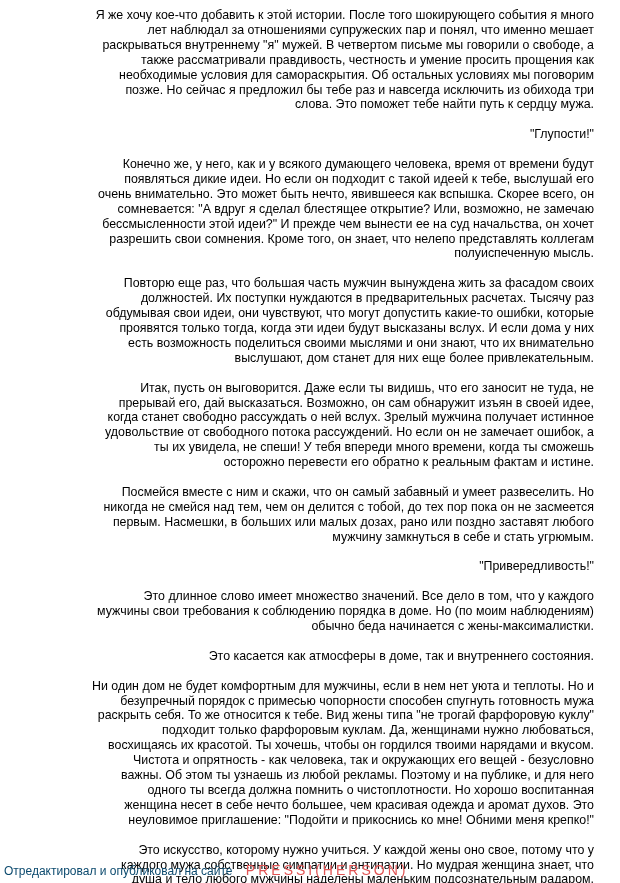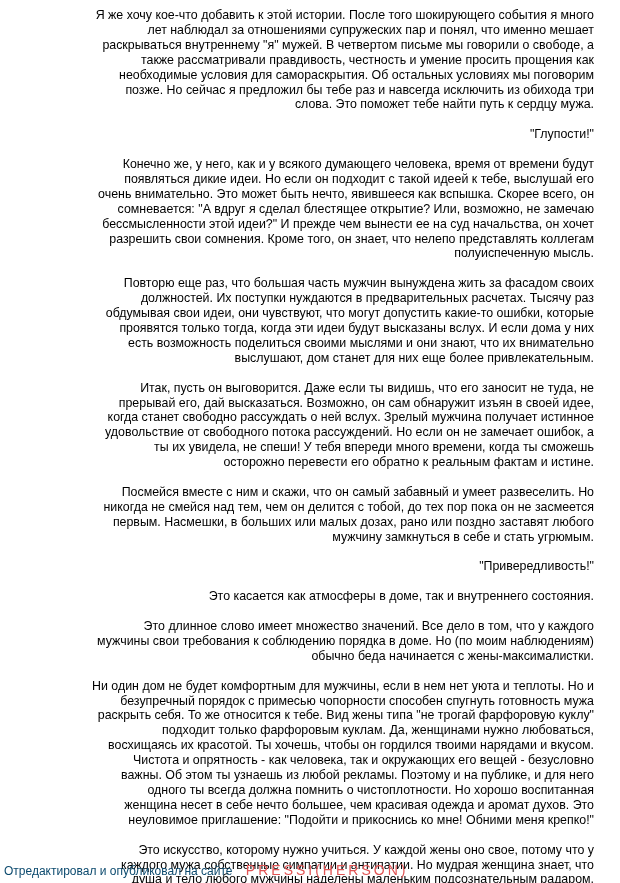--- a/index.html
+++ b/index.html
@@ -48,22 +48,22 @@
 
 <div class="page">
   <main class="text-block">
     <p>Я же хочу кое-что добавить к этой истории. После того шокирующего события я много лет наблюдал за отношениями супружеских пар и понял, что именно мешает раскрываться внутреннему "я" мужей. В четвертом письме мы говорили о свободе, а также рассматривали правдивость, честность и умение просить прощения как необходимые условия для самораскрытия. Об остальных условиях мы поговорим позже. Но сейчас я предложил бы тебе раз и навсегда исключить из обихода три слова. Это поможет тебе найти путь к сердцу мужа.</p>
     <p> "Глупости!"</p>
     <p>Конечно же, у него, как и у всякого думающего человека, время от времени будут появляться дикие идеи. Но если он подходит с такой идеей к тебе, выслушай его очень внимательно. Это может быть нечто, явившееся как вспышка. Скорее всего, он сомневается: "А вдруг я сделал блестящее открытие? Или, возможно, не замечаю бессмысленности этой идеи?" И прежде чем вынести ее на суд начальства, он хочет разрешить свои сомнения. Кроме того, он знает, что нелепо представлять коллегам полуиспеченную мысль.</p>
     <p>Повторю еще раз, что большая часть мужчин вынуждена жить за фасадом своих должностей. Их поступки нуждаются в предварительных расчетах. Тысячу раз обдумывая свои идеи, они чувствуют, что могут допустить какие-то ошибки, которые проявятся только тогда, когда эти идеи будут высказаны вслух. И если дома у них есть возможность поделиться своими мыслями и они знают, что их внимательно выслушают, дом станет для них еще более привлекательным.</p>
     <p>Итак, пусть он выговорится. Даже если ты видишь, что его заносит не туда, не прерывай его, дай высказаться. Возможно, он сам обнаружит изъян в своей идее, когда станет свободно рассуждать о ней вслух. Зрелый мужчина получает истинное удовольствие от свободного потока рассуждений. Но если он не замечает ошибок, а ты их увидела, не спеши! У тебя впереди много времени, когда ты сможешь осторожно перевести его обратно к реальным фактам и истине.</p>
     <p>Посмейся вместе с ним и скажи, что он самый забавный и умеет развеселить. Но никогда не смейся над тем, чем он делится с тобой, до тех пор пока он не засмеется первым. Насмешки, в больших или малых дозах, рано или поздно заставят любого мужчину замкнуться в себе и стать угрюмым.</p>
     <p> "Привередливость!"</p>
+    <p>Это длинное слово имеет множество значений. Все дело в том, что у каждого мужчины свои требования к соблюдению порядка в доме. Но (по моим наблюдениям) обычно беда начинается с жены-максималистки.</p>
     <p>Это касается как атмосферы в доме, так и внутреннего состояния.</p>
-    <p>Это длинное слово имеет множество значений. Все дело в том, что у каждого мужчины свои требования к соблюдению порядка в доме. Но (по моим наблюдениям) обычно беда начинается с жены-максималистки.</p>
     <p>Ни один дом не будет комфортным для мужчины, если в нем нет уюта и теплоты. Но и безупречный порядок с примесью чопорности способен спугнуть готовность мужа раскрыть себя. То же относится к тебе. Вид жены типа "не трогай фарфоровую куклу" подходит только фарфоровым куклам. Да, женщинами нужно любоваться, восхищаясь их красотой. Ты хочешь, чтобы он гордился твоими нарядами и вкусом. Чистота и опрятность - как человека, так и окружающих его вещей - безусловно важны. Об этом ты узнаешь из любой рекламы. Поэтому и на публике, и для него одного ты всегда должна помнить о чистоплотности. Но хорошо воспитанная женщина несет в себе нечто большее, чем красивая одежда и аромат духов. Это неуловимое приглашение: "Подойти и прикоснись ко мне! Обними меня крепко!"</p>
     <p>Это искусство, которому нужно учиться. У каждой жены оно свое, потому что у каждого мужа собственные симпатии и антипатии. Но мудрая женщина знает, что душа и тело любого мужчины наделены маленьким подсознательным радаром, который ищет местечко, где можно обрести уют, покой и отдохновение.</p>
   </main>
   <footer class="page-footer">
     <span class="footer-credit" style="color: #0c4a6e;">Отредактировал и опубликовал на сайте</span>
     <span class="footer-brand" style="color: rgb(226, 85, 85);">PRESSI(HERSON)</span>
   </footer>
 </div>
 
 </body></html>

